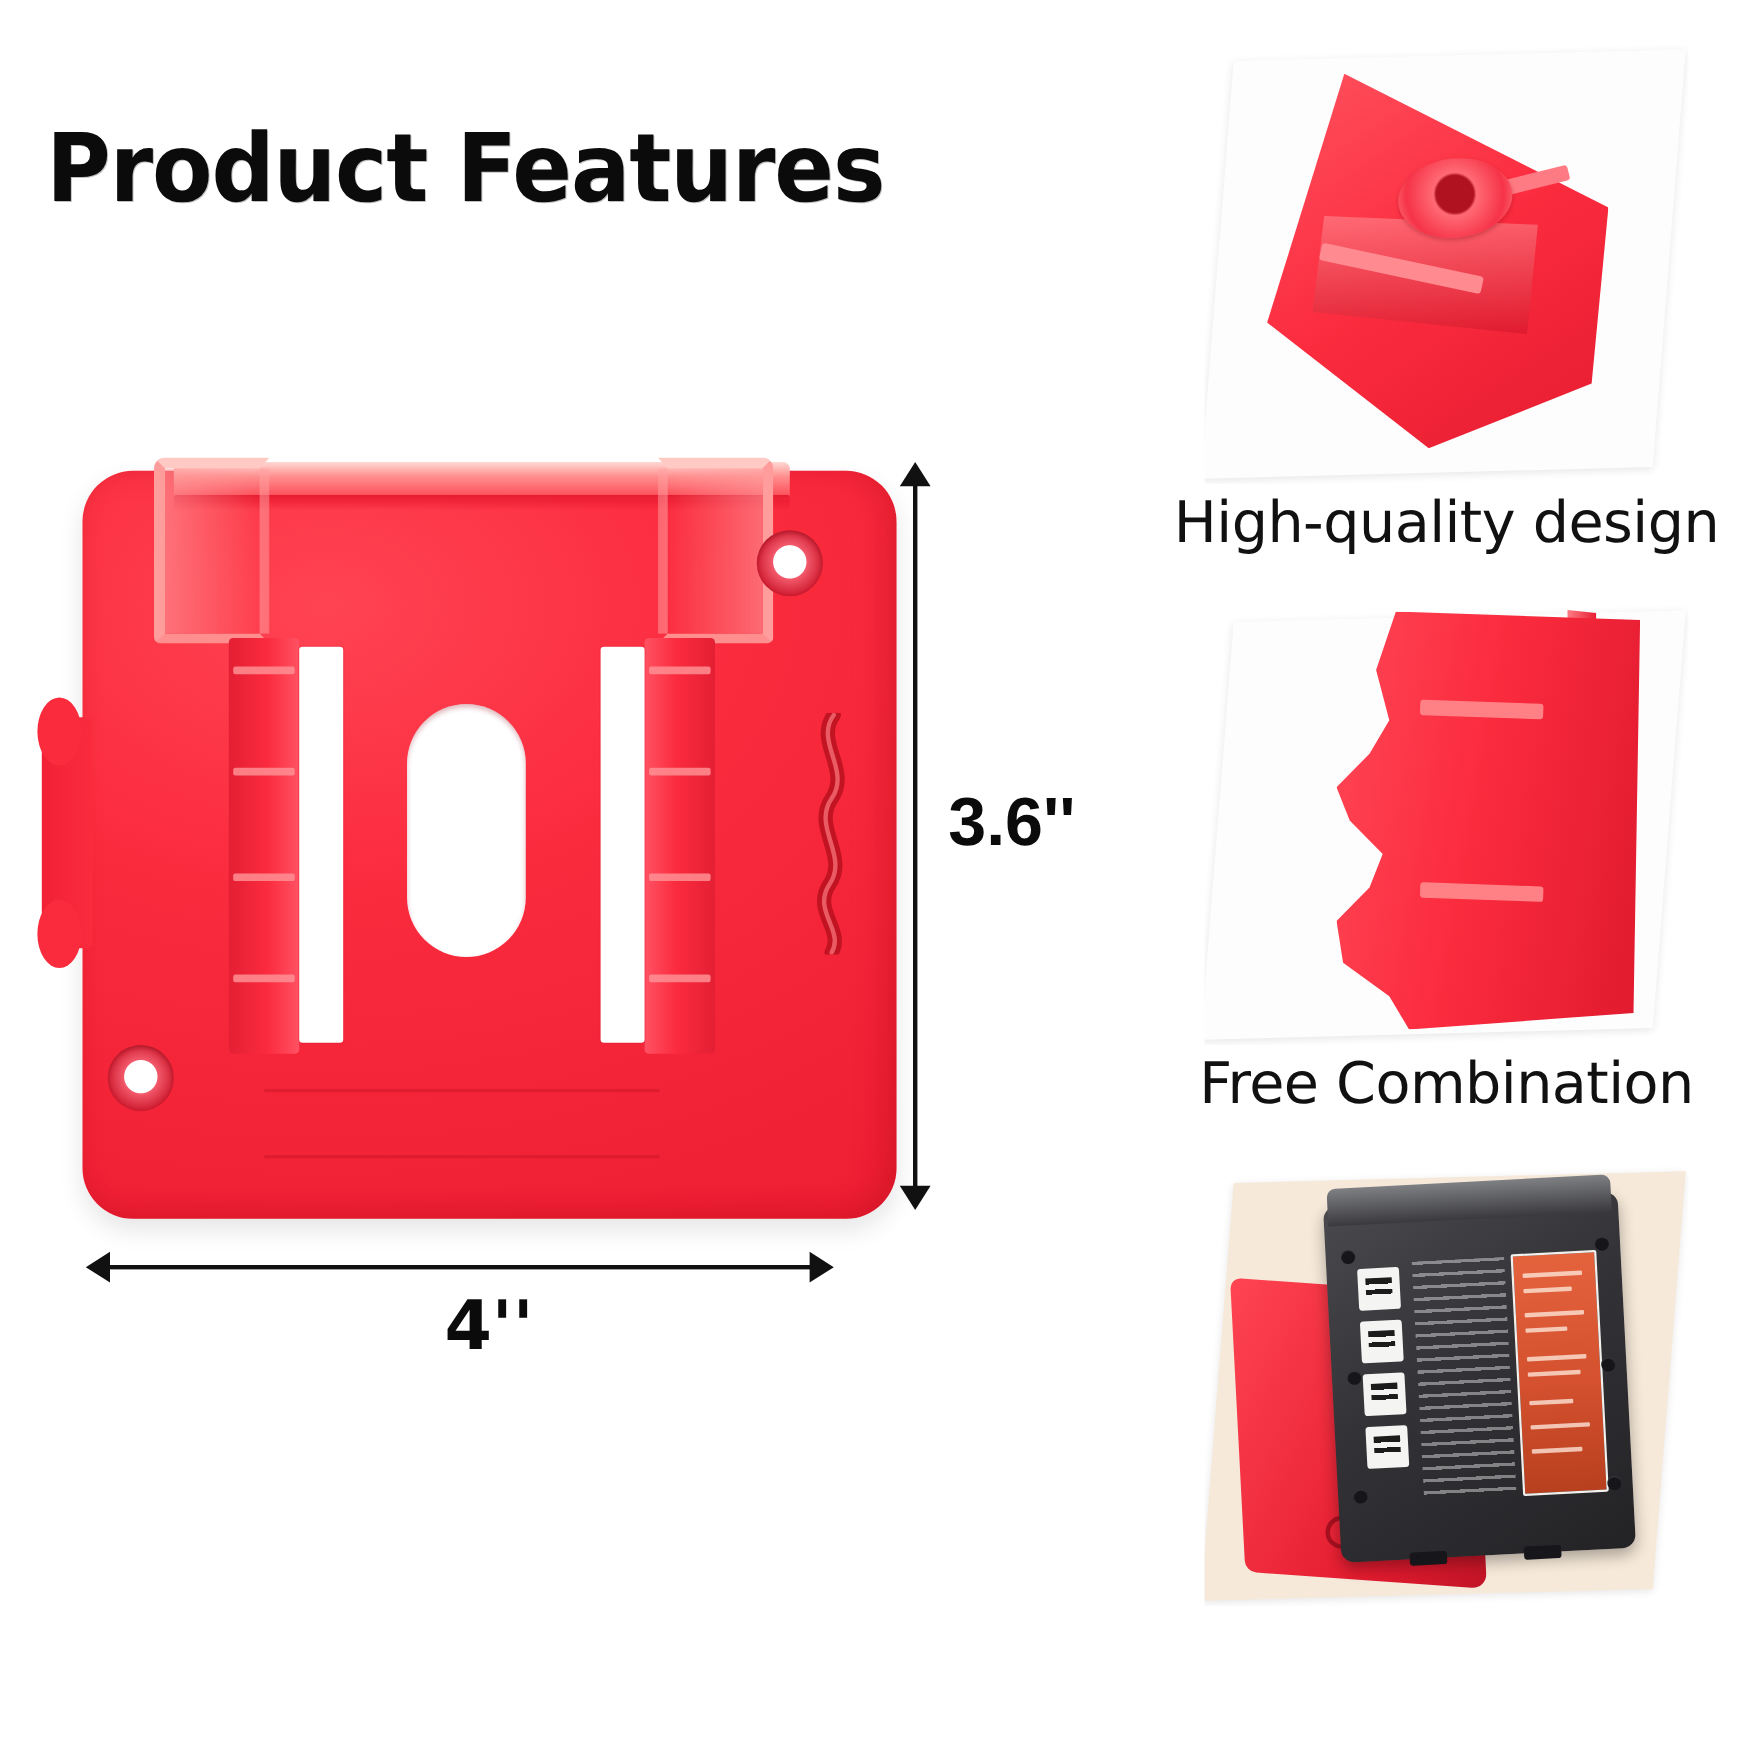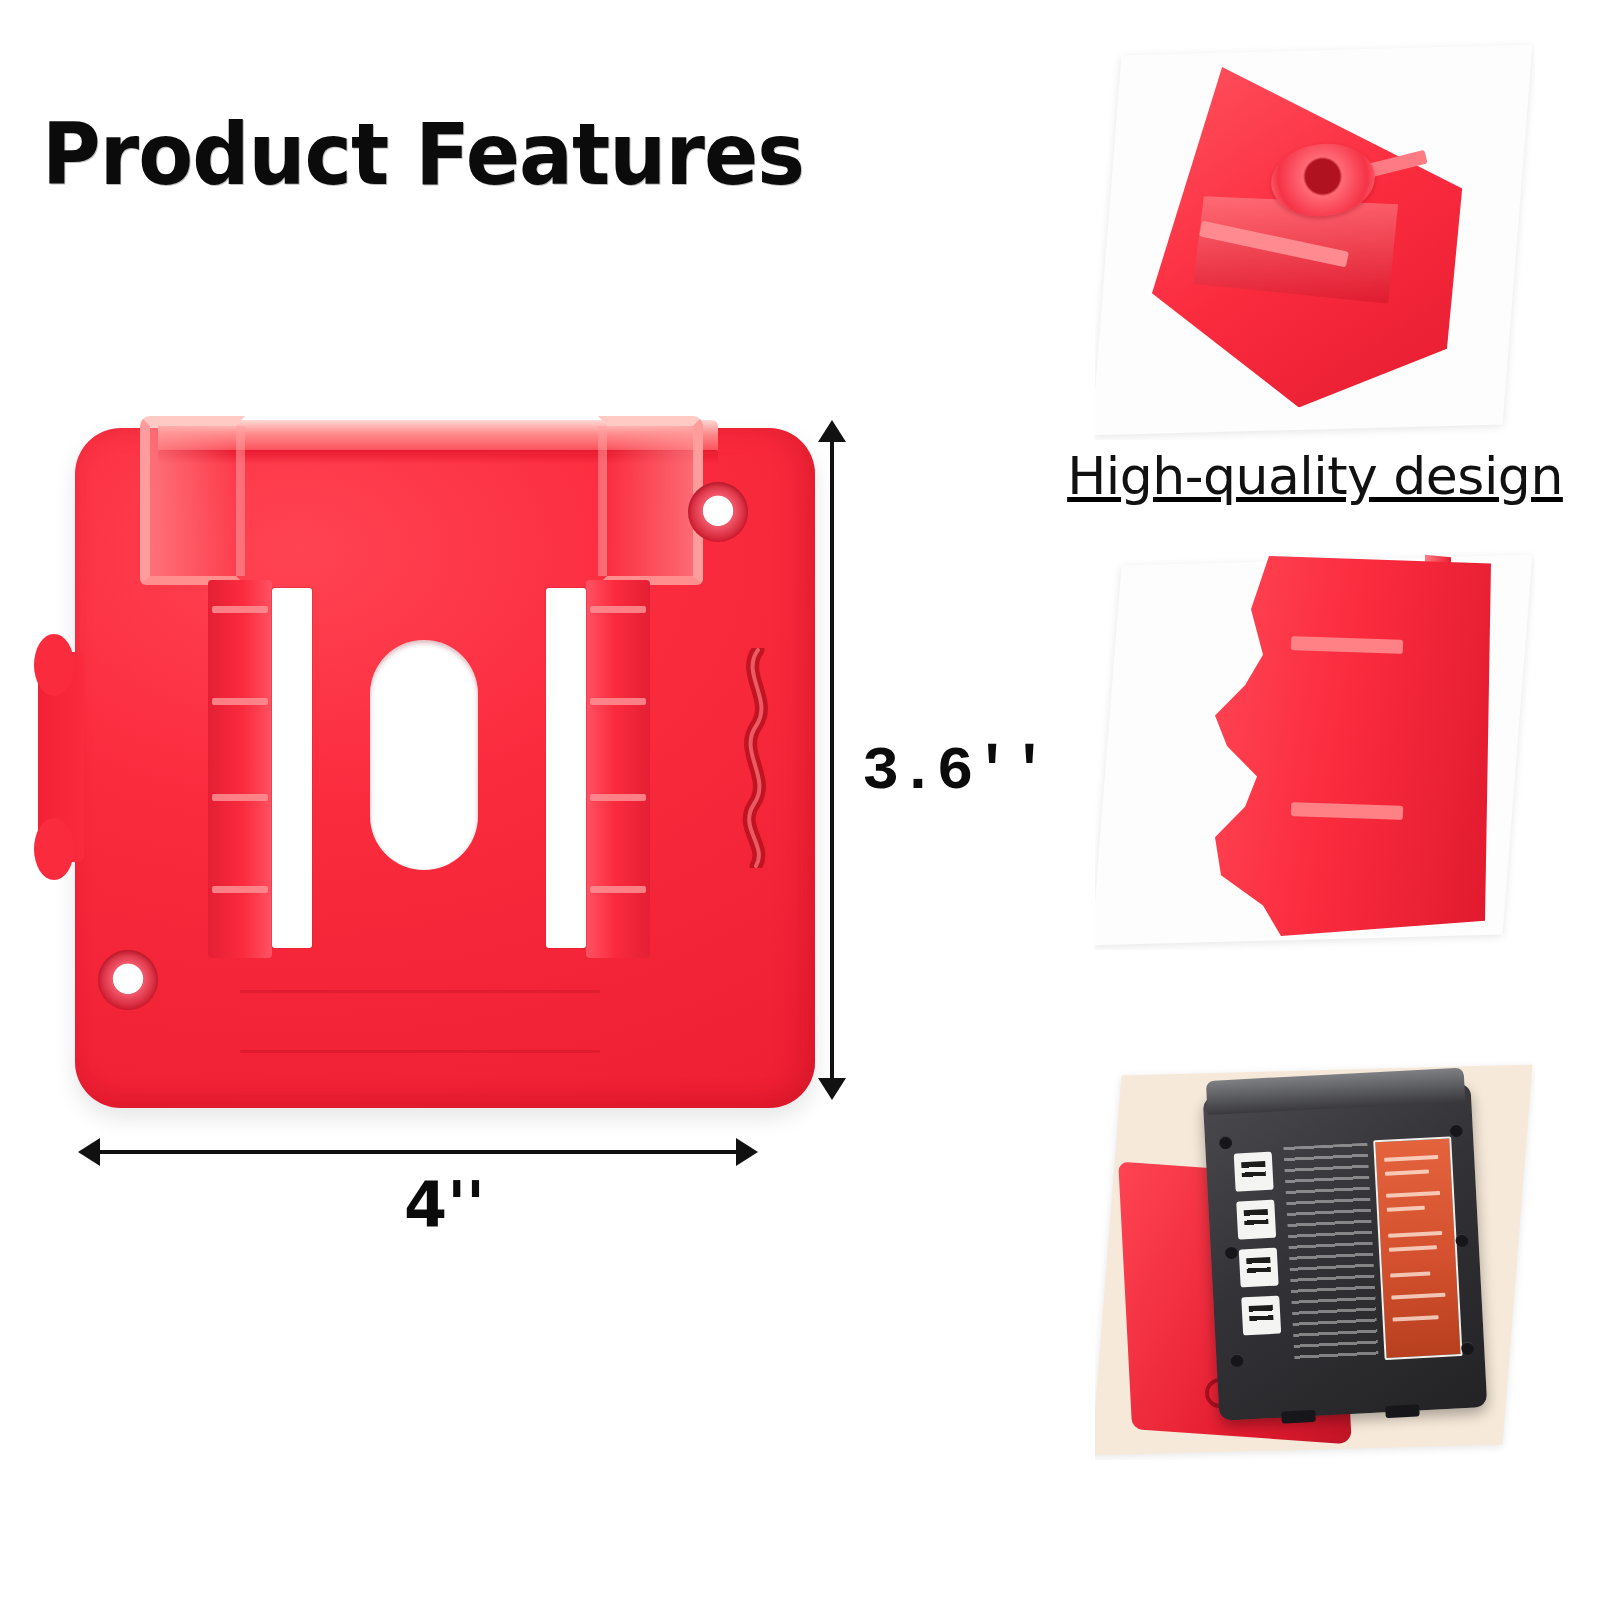--- a/index.html
+++ b/index.html
@@ -242,26 +242,25 @@
   .arrow.right-a {
     right: -20px; top: -12px;
     border-top: 14px solid transparent;
     border-bottom: 14px solid transparent;
     border-left: 22px solid #111;
   }
   #dim-height-label {
     position: absolute;
     left: 862px;
     top: 352px;
-    font-family: Liberation Mono, monospace;
+    font-family: Liberation Sans, sans-serif;
     font-weight: 700;
     font-size: 62px;
     color: #0b0b0b;
     white-space: nowrap;
-    margin-top: 24px;
   }
   .dim-h {
     position: absolute;
     left: 98px;
     top: 790px;
     width: 640px;
     height: 4px;
     background: #111;
   }
   #dim-width-label {
@@ -280,21 +279,20 @@
     position: absolute;
     left: 1030px;
     top: 40px;
     width: 570px;
     height: 1540px;
   }
   .feature {
     position: absolute;
     left: 0;
     width: 570px;
-    text-decoration: underline;
   }
   .feature-photo {
     position: relative;
     width: 440px;
     height: 400px;
     margin: 0 auto;
     overflow: hidden;
   }
   
   .tile {
@@ -608,20 +606,21 @@
   </div>
 
   <div class="feature" style="top:510px">
     <div class="feature-photo">
       <div class="tile"></div>
       <div id="profile-edge"></div>
       <div id="profile-shape"></div>
       <div id="profile-rib-top"></div>
       <div id="profile-rib-bot"></div>
     </div>
+    <div class="feature-caption">Free Combination</div>
   </div>
 
   <div class="feature" style="top:1020px">
     <div class="feature-photo">
       <div class="tile cream"></div>
 
       <div id="mount-back"></div>
       <div id="mount-back-hole"></div>
 
       <div id="battery">

